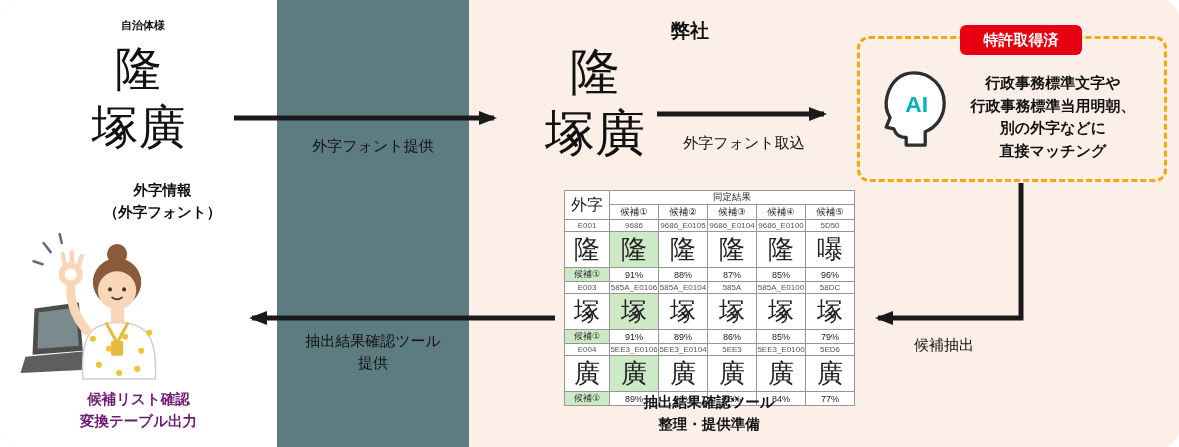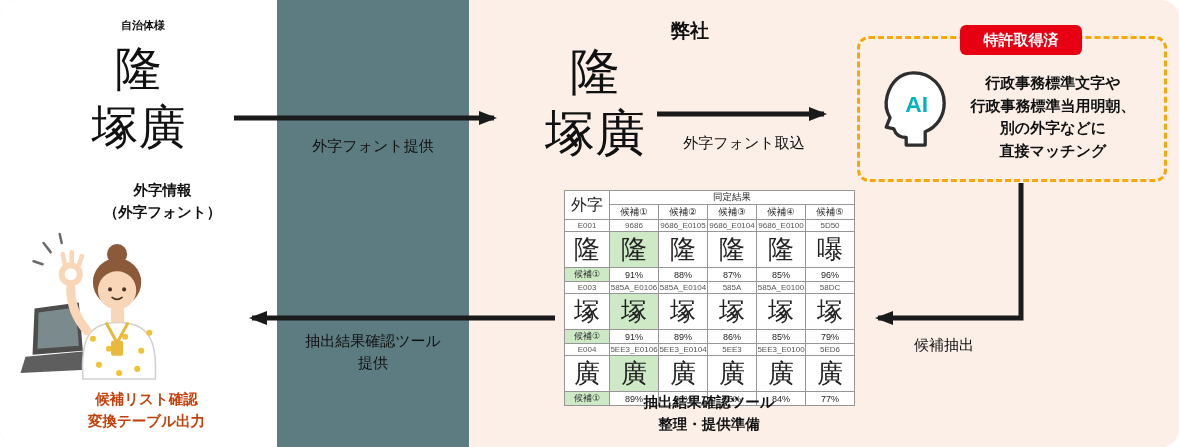--- a/index.html
+++ b/index.html
@@ -8,21 +8,21 @@
   .abs { position:absolute; }
 
   .panel-left { left:0; top:0; width:277px; height:447px; background:#ffffff; border-radius:18px 0 0 18px; z-index:0; }
   .divider { left:277px; top:0; width:192px; height:447px; background:#5d7c81; z-index:0; }
 
   .muni-title { left:0; top:18px; width:286px; text-align:center; font-size:11px; font-weight:bold; color:#111; z-index:3; }
   .big-glyphs { text-align:center; font-family:"Liberation Serif","DejaVu Serif",serif; color:#111; z-index:3; }
   .muni-glyphs { left:0; top:40px; width:277px; font-size:47px; line-height:1.24; }
   .muni-caption { left:0; top:180px; width:277px; text-align:center; font-size:14.5px; font-weight:bold; line-height:1.5; color:#111; z-index:3;padding-left:48px; }
   .person-svg { left:20px; top:230px; width:172px; height:156px; z-index:3; }
-  .muni-result { left:8px; top:389px; width:277px; text-align:center; font-size:14.5px; font-weight:bold; line-height:1.5; color:#c2410c; z-index:3; }
+  .muni-result { left:0; top:389px; width:277px; text-align:center; font-size:14.5px; font-weight:bold; line-height:1.5; color:#701a75; z-index:3; }
 
   .company-title { left:640px; top:18px; width:100px; text-align:center; font-size:19px; font-weight:bold; color:#111; z-index:3; }
   .company-glyphs { left:500px; top:42px; width:190px; font-size:50px; line-height:1.22; }
   .table-caption { left:564px; top:392px; width:290px; text-align:center; font-size:14.5px; font-weight:bold; line-height:1.5; color:#111; z-index:3; }
 
   .ai-box { left:857px; top:36px; width:310px; height:146px; border:3px dashed #f7a70a; border-radius:12px; z-index:1; }
   .badge { left:960px; top:25px; width:122px; height:30px; background:#e60012; color:#ffffff; border-radius:6px; font-size:15px; font-weight:bold; text-align:center; line-height:30px; z-index:4; }
   .ai-icon { left:872px; top:68px; width:76px; height:82px; z-index:3; }
   .ai-text { left:944px; top:72px; width:218px; text-align:center; font-size:15px; font-weight:bold; line-height:1.5; color:#111; z-index:3; }
 

